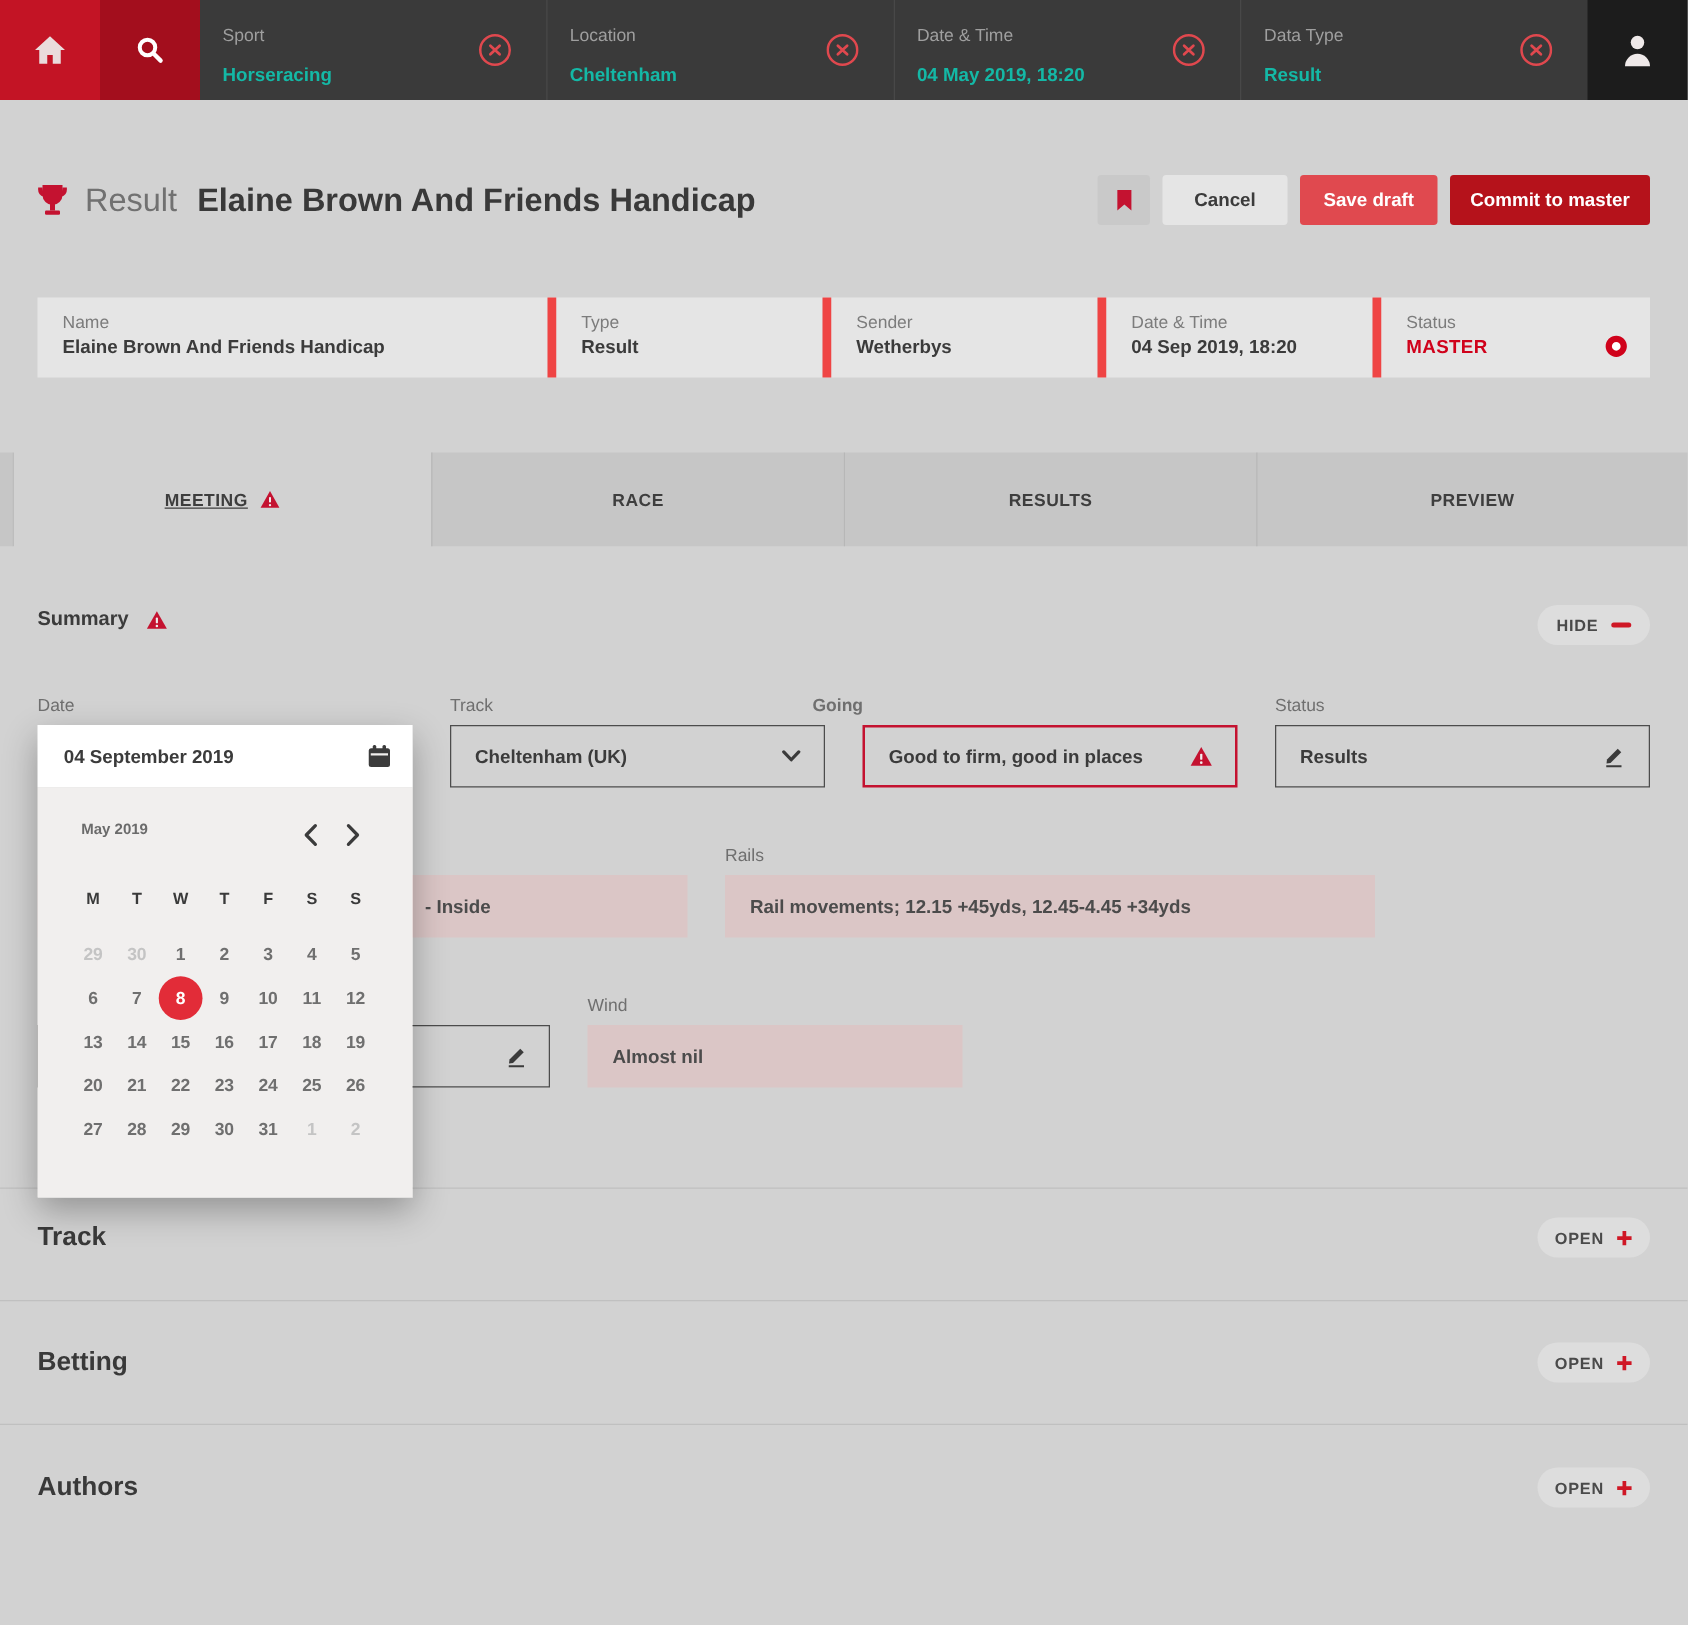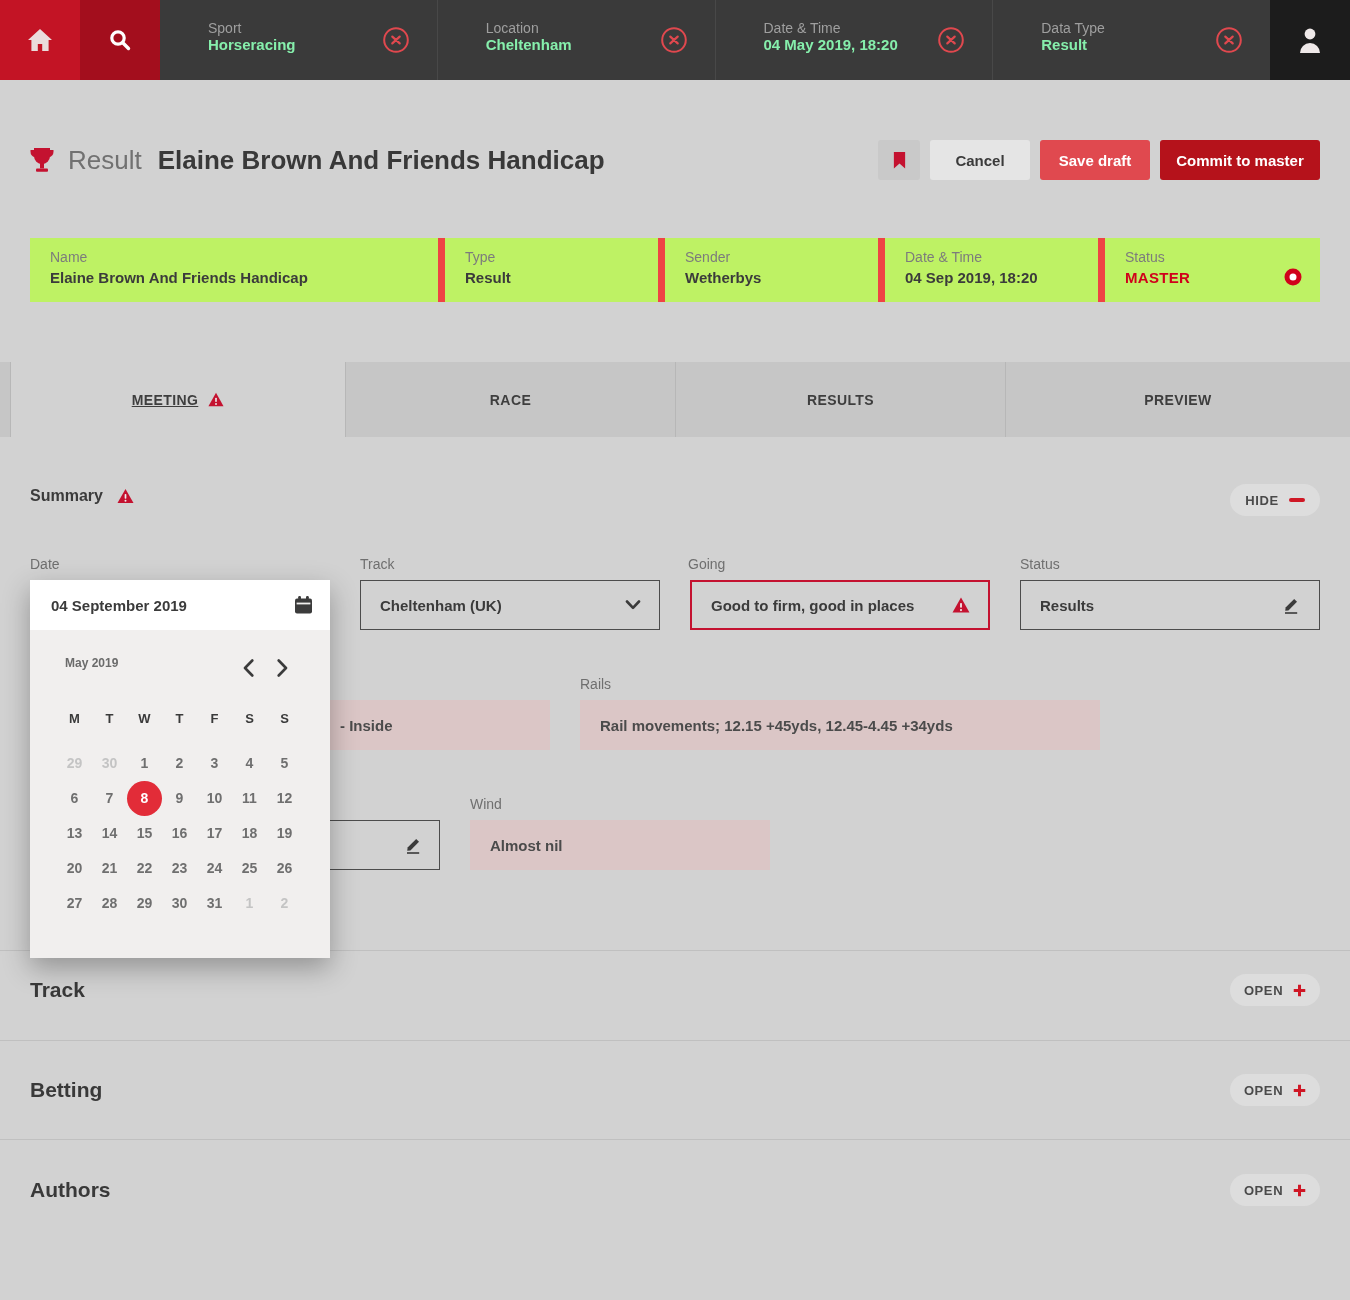--- a/index.html
+++ b/index.html
@@ -7,41 +7,41 @@
   body{position:relative;background:#d2d2d2;font-family:"Liberation Sans",sans-serif;overflow:hidden;}
   svg{display:block;}
   button{font-family:inherit;}
 
   
   .topbar{position:absolute;left:0;top:0;width:1350px;height:80px;background:#3a3a3a;display:flex;}
   .navblock{width:80px;height:80px;display:flex;align-items:center;justify-content:center;cursor:pointer;flex:none;}
   .nav-home{background:#c31425;}
   .nav-search{background:#a30e1d;}
   .chips{flex:1;display:flex;}
-  .chip{flex:1;position:relative;padding:20px 0 0 48px;}
+  .chip{flex:1;position:relative;padding:20px 0 0 18px;}
   .chip + .chip{border-left:1px solid #484848;}
   .chip-label{font-size:14px;color:#9f9f9f;}
-  .chip-value{margin-top:0;font-size:15px;font-weight:700;color:#86efac;}
+  .chip-value{margin-top:16px;font-size:15px;font-weight:700;color:#14b8a6;}
   .chip-x{position:absolute;right:28px;top:27px;width:26px;height:26px;cursor:pointer;}
   .nav-user{width:80px;height:80px;background:#1c1c1c;display:flex;align-items:center;justify-content:center;cursor:pointer;flex:none;}
 
   
   .header-row{position:absolute;left:30px;top:138px;height:44px;display:flex;align-items:center;}
   .header-kind{font-size:26px;color:#717171;margin:0 16px 0 14px;}
   .header-title{font-size:26px;font-weight:700;color:#393939;}
   .header-actions{position:absolute;top:140px;right:30px;display:flex;gap:10px;}
   .btn{height:40px;border:none;border-radius:3px;font-size:15px;font-weight:700;cursor:pointer;display:flex;align-items:center;justify-content:center;}
   .btn-flag{width:42px;background:#c9c9c9;}
   .btn-cancel{width:100px;background:#e5e5e5;color:#3b3b3b;}
   .btn-save{width:110px;background:#e0494f;color:#fff;}
   .btn-commit{width:160px;background:#b5121b;color:#fff;}
 
   
   .infobar{position:absolute;left:30px;top:238px;width:1290px;height:64px;display:flex;}
-  .info-cell{background:#bef264;padding:11px 0 0 20px;position:relative;}
+  .info-cell{background:#e5e5e5;padding:11px 0 0 20px;position:relative;}
   .info-cell + .info-cell{border-left:7px solid #ef4444;}
   .cell-name{width:408px;}
   .cell-sm{width:220px;}
   .cell-last{flex:1;}
   .info-label{font-size:14px;color:#7c7c7c;}
   .info-value{margin-top:4px;font-size:15px;font-weight:700;color:#3b3b3b;white-space:nowrap;}
   .info-value.master{color:#d0021b;letter-spacing:.3px;}
   .ring{position:absolute;right:18px;top:30px;}
 
   
@@ -237,21 +237,21 @@
       <circle cx="12" cy="17.8" r="1.4" fill="#efefef"></circle>
     </svg>
 </div>
 <button class="pill" style="top:484px;">
   <span>HIDE</span>
   <span class="minus-bar"></span>
 </button>
 
 <span class="flabel" style="left:30px;top:556px;">Date</span>
 <span class="flabel" style="left:360px;top:556px;">Track</span>
-<span class="flabel" style="left:688px;top:556px;">Going</span>
+<span class="flabel" style="left:650px;top:556px;font-weight:bold;">Going</span>
 <span class="flabel" style="left:1020px;top:556px;">Status</span>
 <span class="flabel" style="left:580px;top:676px;">Rails</span>
 <span class="flabel" style="left:470px;top:796px;">Wind</span>
 
 <div class="field field-outline" style="left:360px;top:580px;width:300px;">
   <span>Cheltenham (UK)</span>
   <span class="field-icon">
     <svg width="16" height="10" viewBox="0 0 16 10">
         <path d="M2 1.5 L8 7.8 L14 1.5" stroke="#3b3b3b" stroke-width="2.6" fill="none" stroke-linecap="round" stroke-linejoin="round"></path>
       </svg>

